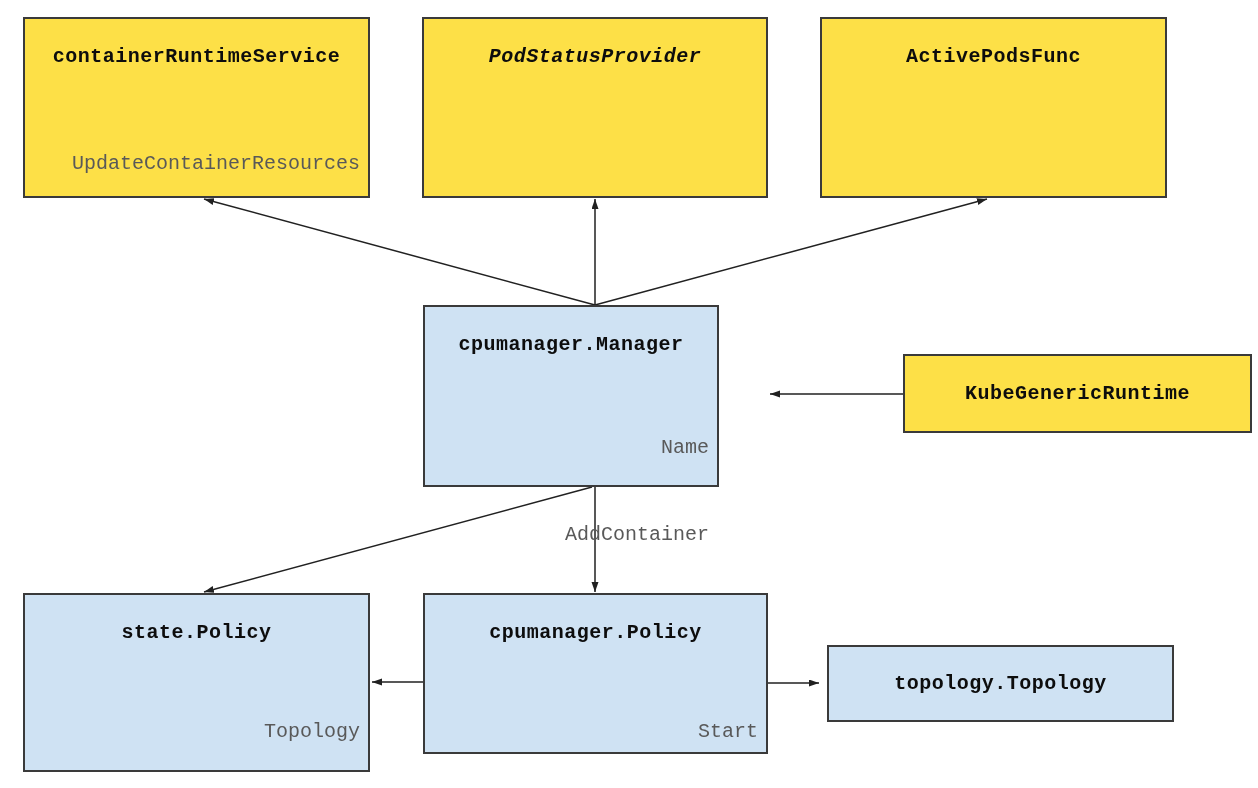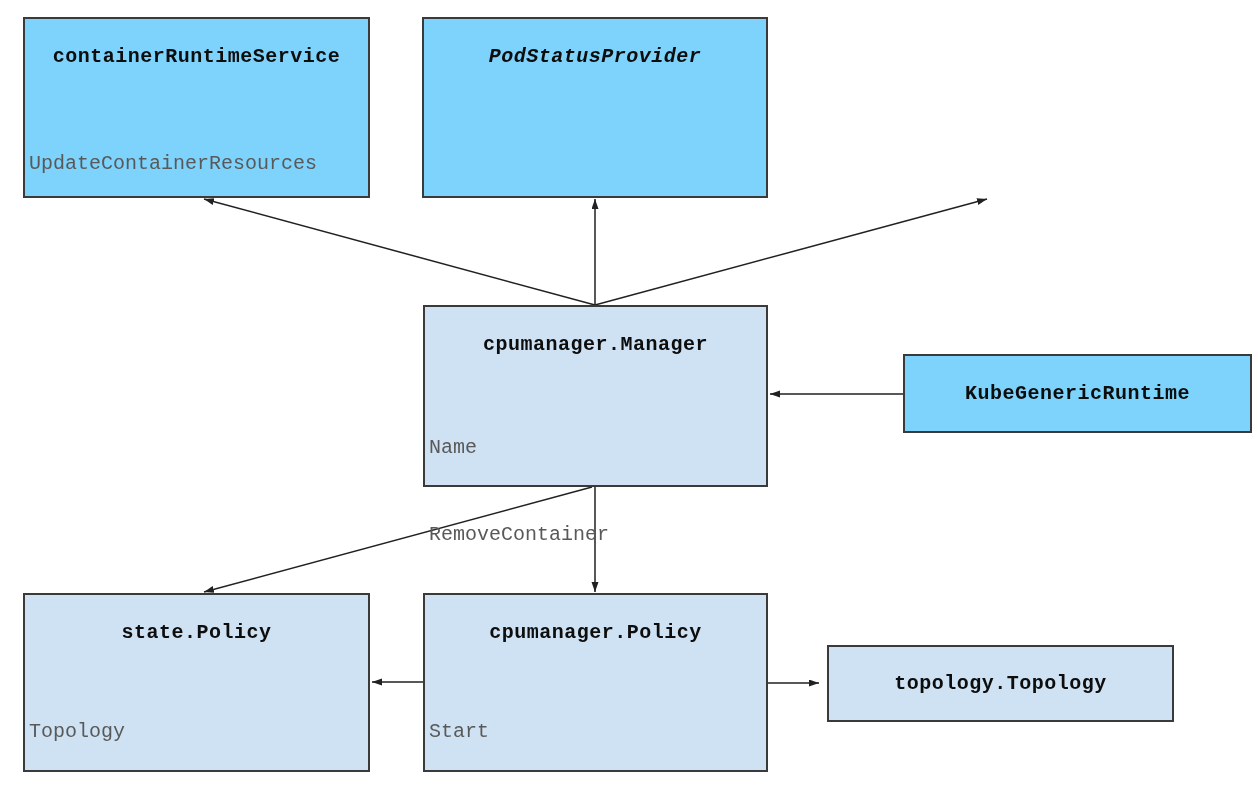--- a/index.html
+++ b/index.html
@@ -13,43 +13,44 @@
   }
   #edges {
     position: absolute;
     left: 0; top: 0;
     width: 1258px; height: 788px;
     pointer-events: none;
   }
   .node {
     position: absolute;
     box-sizing: border-box;
-    background: #7dd3fc;
+    background: #fde047;
     border: 2px solid #3a3a3a;
   }
   .node.blue { background: #cfe2f3; }
   .node-title {
     text-align: center;
     font-weight: bold;
     font-size: 20px;
     color: #0d0d0d;
     letter-spacing: 0.5px;
     padding-top: 26px;
   }
   .node.vcenter { display: flex; align-items: center; justify-content: center; }
   .node.vcenter .node-title { padding-top: 0; }
   .node-methods {
     position: absolute;
-    left: 4px;
+    left: 36px;
     top: 72px;
     right: 8px;
     font-size: 20px;
     line-height: 29px;
     color: #595959;
     white-space: pre;
+    text-align: right;
   }
 </style>
 </head>
 <body>
 
 <div id="canvas">
 
   <svg id="edges" viewBox="0 0 1258 788" xmlns="http://www.w3.org/2000/svg">
     <defs>
       <marker id="arrow" markerWidth="11" markerHeight="9" refX="10" refY="3.5" orient="auto" markerUnits="userSpaceOnUse">
@@ -70,45 +71,49 @@
     <div class="node-title">containerRuntimeService</div>
     <div class="node-methods">
       <div>UpdateContainerResources</div>
     </div>
   </div>
 
   <div class="node" style="left:422px; top:17px; width:346px; height:181px;font-style:italic;">
     <div class="node-title">PodStatusProvider</div>
   </div>
 
+  <div class="node" style="left:820px; top:17px; width:347px; height:181px;">
+    <div class="node-title">ActivePodsFunc</div>
+  </div>
 
-  <div class="node blue" style="left:423px; top:305px; width:345px; height:182px;">
+  <div class="node blue" style="left:423px; top:305px; width:296px; height:182px;">
     <div class="node-title">cpumanager.Manager</div>
     <div class="node-methods" style="top:68px;">
       <div>Name</div>
+      <div>AddContainer</div>
       <div>RemoveContainer</div>
       <div>State</div>
     </div>
   </div>
 
   <div class="node vcenter" style="left:903px; top:354px; width:349px; height:79px;justify-content:center;">
     <div class="node-title">KubeGenericRuntime</div>
   </div>
 
   <div class="node blue" style="left:23px; top:593px; width:347px; height:179px;">
     <div class="node-title">state.Policy</div>
     <div class="node-methods" style="top:64px;">
       <div>Topology</div>
       
       
       
     </div>
   </div>
 
-  <div class="node blue" style="left:423px; top:593px; width:345px; height:179px;">
+  <div class="node blue" style="left:423px; top:593px; width:345px; height:161px;">
     <div class="node-title">cpumanager.Policy</div>
     <div class="node-methods" style="top:64px;">
       <div>Start</div>
       
       
     </div>
   </div>
 
   <div class="node blue vcenter" style="left:820px; top:645px; width:347px; height:77px;margin-left:7px;">
     <div class="node-title">topology.Topology</div>

